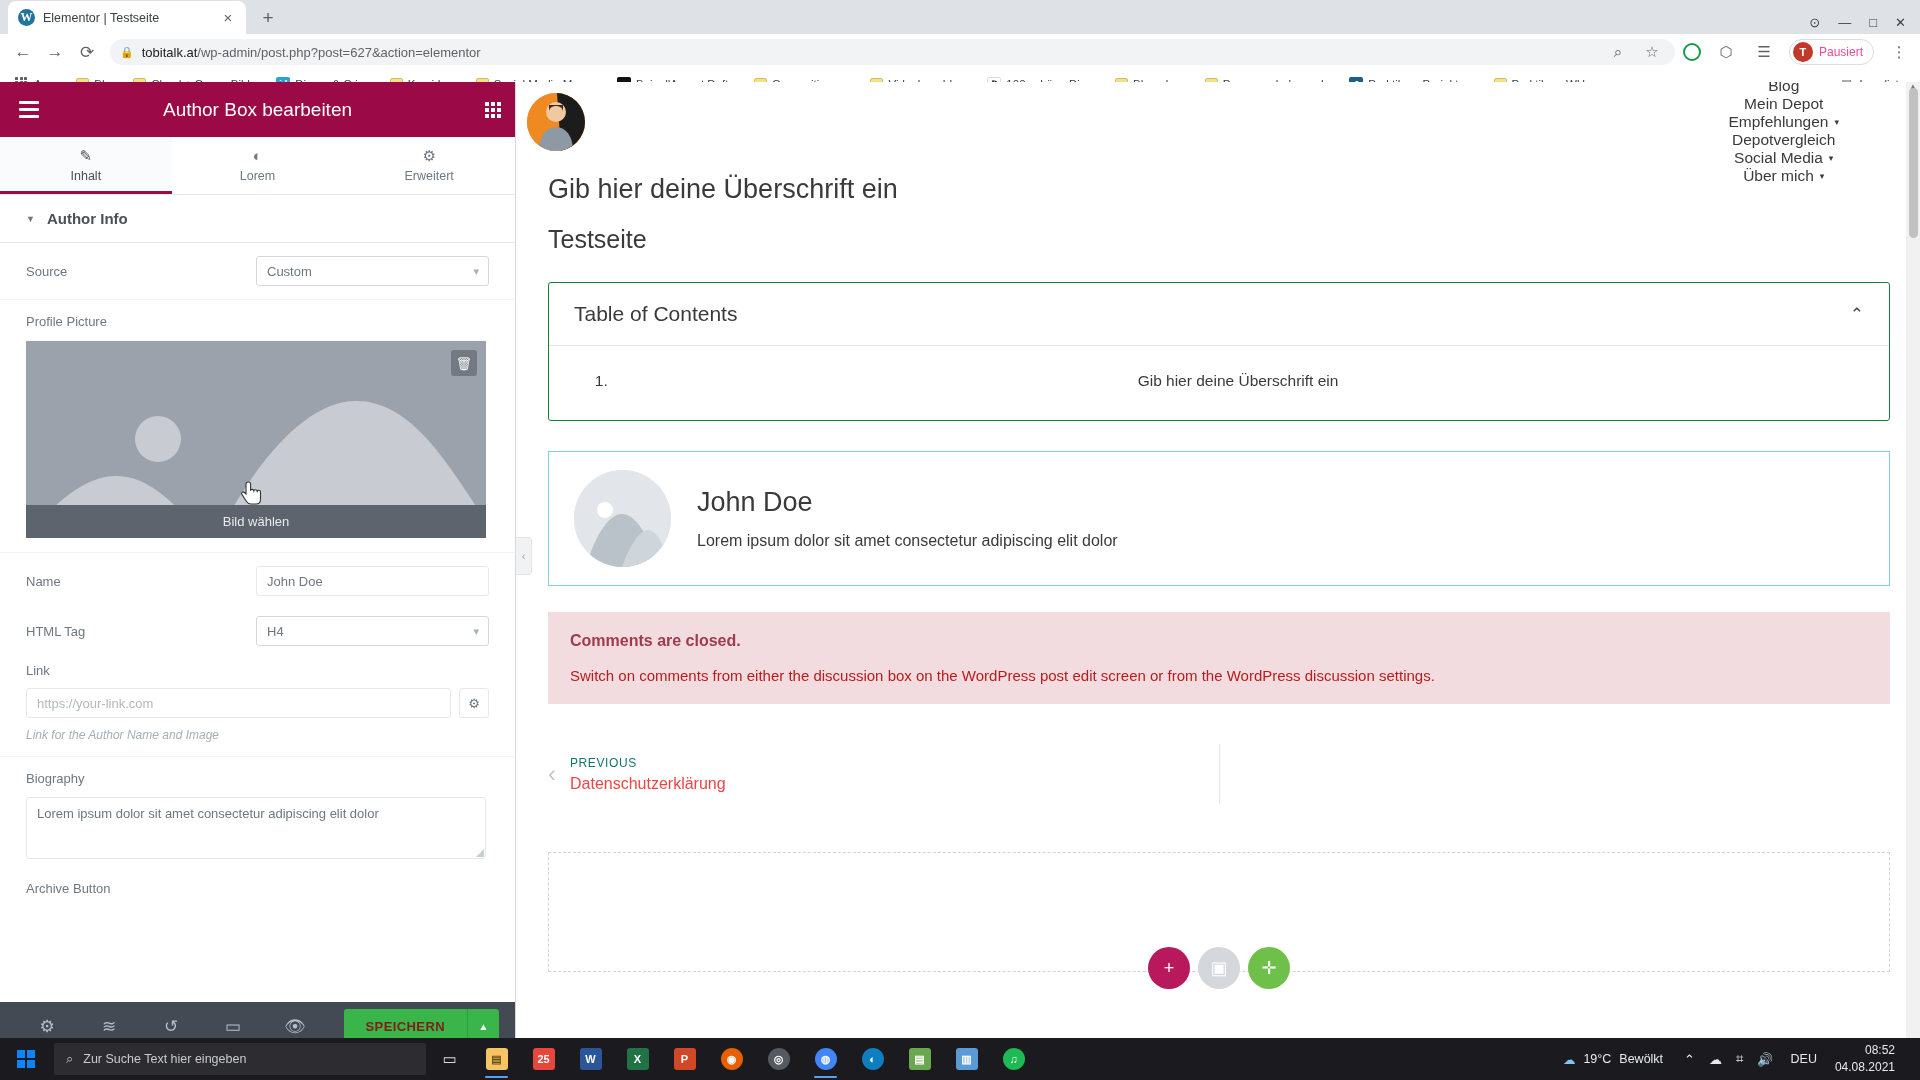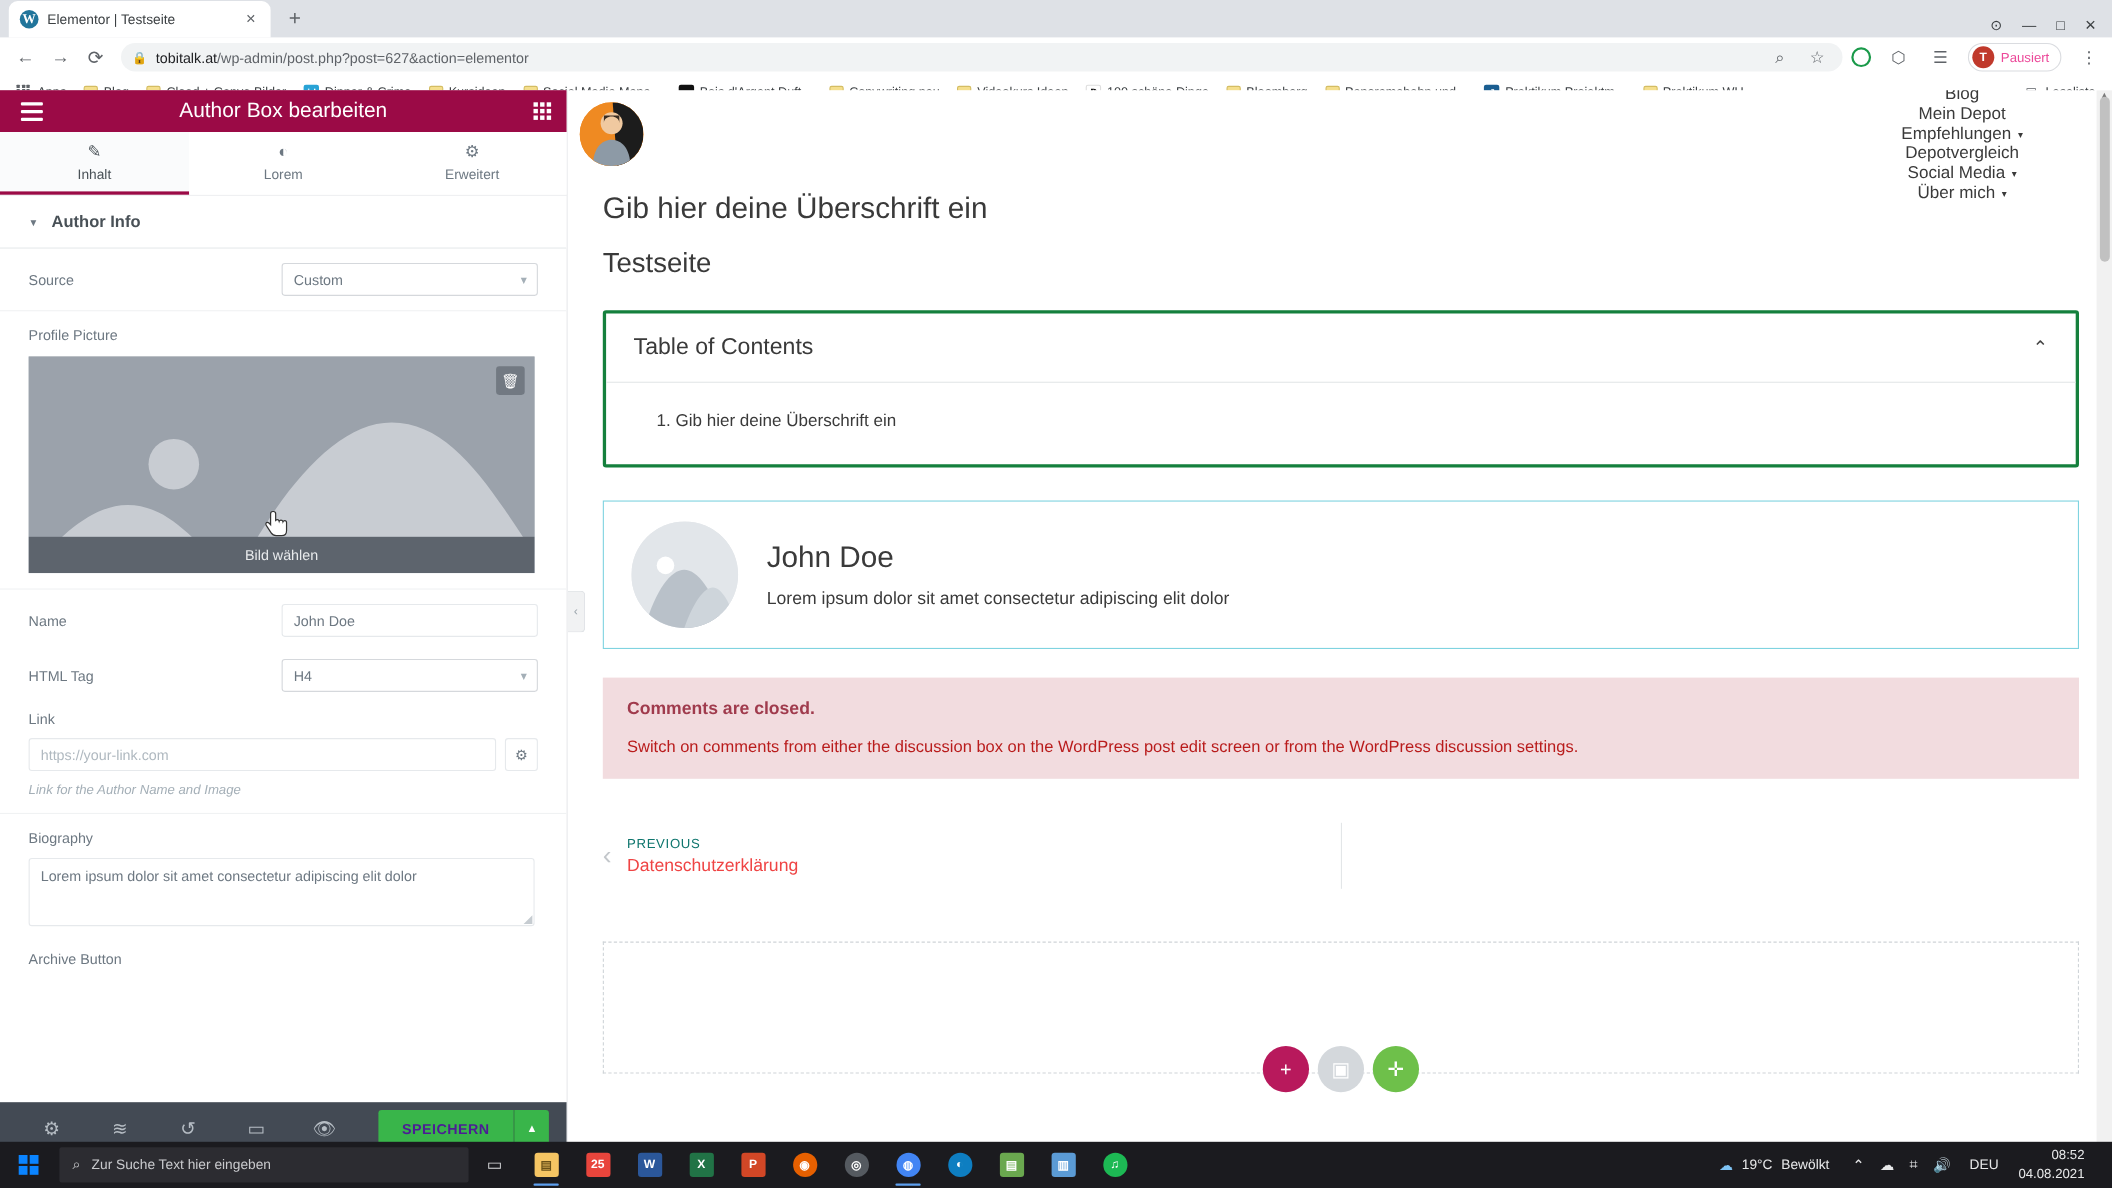--- a/index.html
+++ b/index.html
@@ -119,21 +119,21 @@
     width: 1920px; height: 968px; display: flex;
   }
 
   
   .panel {
     width: 516px; height: 968px; background: #fff;
     display: flex; flex-direction: column; position: relative;
     border-right: 1px solid #d5d8dc;
   }
   .panel-header {
-    height: 38px; background: #9b0a46; display: flex;
+    height: 55px; background: #9b0a46; display: flex;
     align-items: center; justify-content: space-between; padding: 0 14px;
     flex: 0 0 auto;
   }
   .ham { display: flex; flex-direction: column; gap: 4px; padding: 5px; }
   .ham i { width: 20px; height: 3px; background: #fff; display: block; border-radius: 1px; }
   .panel-title {
     color: #fff; font-size: 19px; font-weight: normal;
     position: absolute; left: 0; right: 0; text-align: center; pointer-events: none;
   }
   .grid-ico {
@@ -240,21 +240,21 @@
   .panel-footer {
     height: 48px; background: #434a54; display: flex; align-items: center;
     padding: 0 16px; gap: 0; flex: 0 0 auto;
   }
   .foot-ico {
     width: 62px; height: 48px; display: flex; align-items: center;
     justify-content: center; color: #b6bdc4; font-size: 17px;
   }
   .save-wrap { margin-left: auto; display: flex; height: 34px; }
   .save-btn {
-    background: #39b54a; color: #4c1d95; font-size: 13px; font-weight: bold;
+    background: #39b54a; color: #7f1d1d; font-size: 13px; font-weight: bold;
     letter-spacing: .4px; padding: 0 22px; display: flex; align-items: center;
     border-radius: 3px 0 0 3px;
   }
   .save-arrow {
     background: #39b54a; color: #fff; width: 32px; display: flex;
     align-items: center; justify-content: center; font-size: 10px;
     border-left: 1px solid #2f9c3e; border-radius: 0 3px 3px 0;
   }
 
   
@@ -289,21 +289,21 @@
 
   .site-body { padding: 0 0 0 32px; }
   .h-main {
     font-size: 27px; color: #3a3a3a; font-weight: normal;
     margin: 12px 0 0 0;
   }
   .h-sub {
     font-size: 25px; color: #3a3a3a; font-weight: normal; margin: 20px 0 0 0;
   }
   .toc {
-    margin: 28px 30px 12px 0; border: 3px solid #15803d; border-radius: 3px;
+    margin: 28px 30px 12px 0; border: 1px solid #15803d; border-radius: 3px; text-align: center;
   }
   .toc-head {
     height: 63px; display: flex; align-items: center; justify-content: space-between;
     padding: 0 25px; border-bottom: 1px solid #e3e6e8;
   }
   .toc-title { font-size: 21px; color: #3a3a3a; }
   .toc-chev { font-size: 17px; color: #444; }
   .toc-body { padding: 26px 25px 30px 45px; }
   .toc-item { font-size: 15.5px; color: #3a3a3a; }
 

